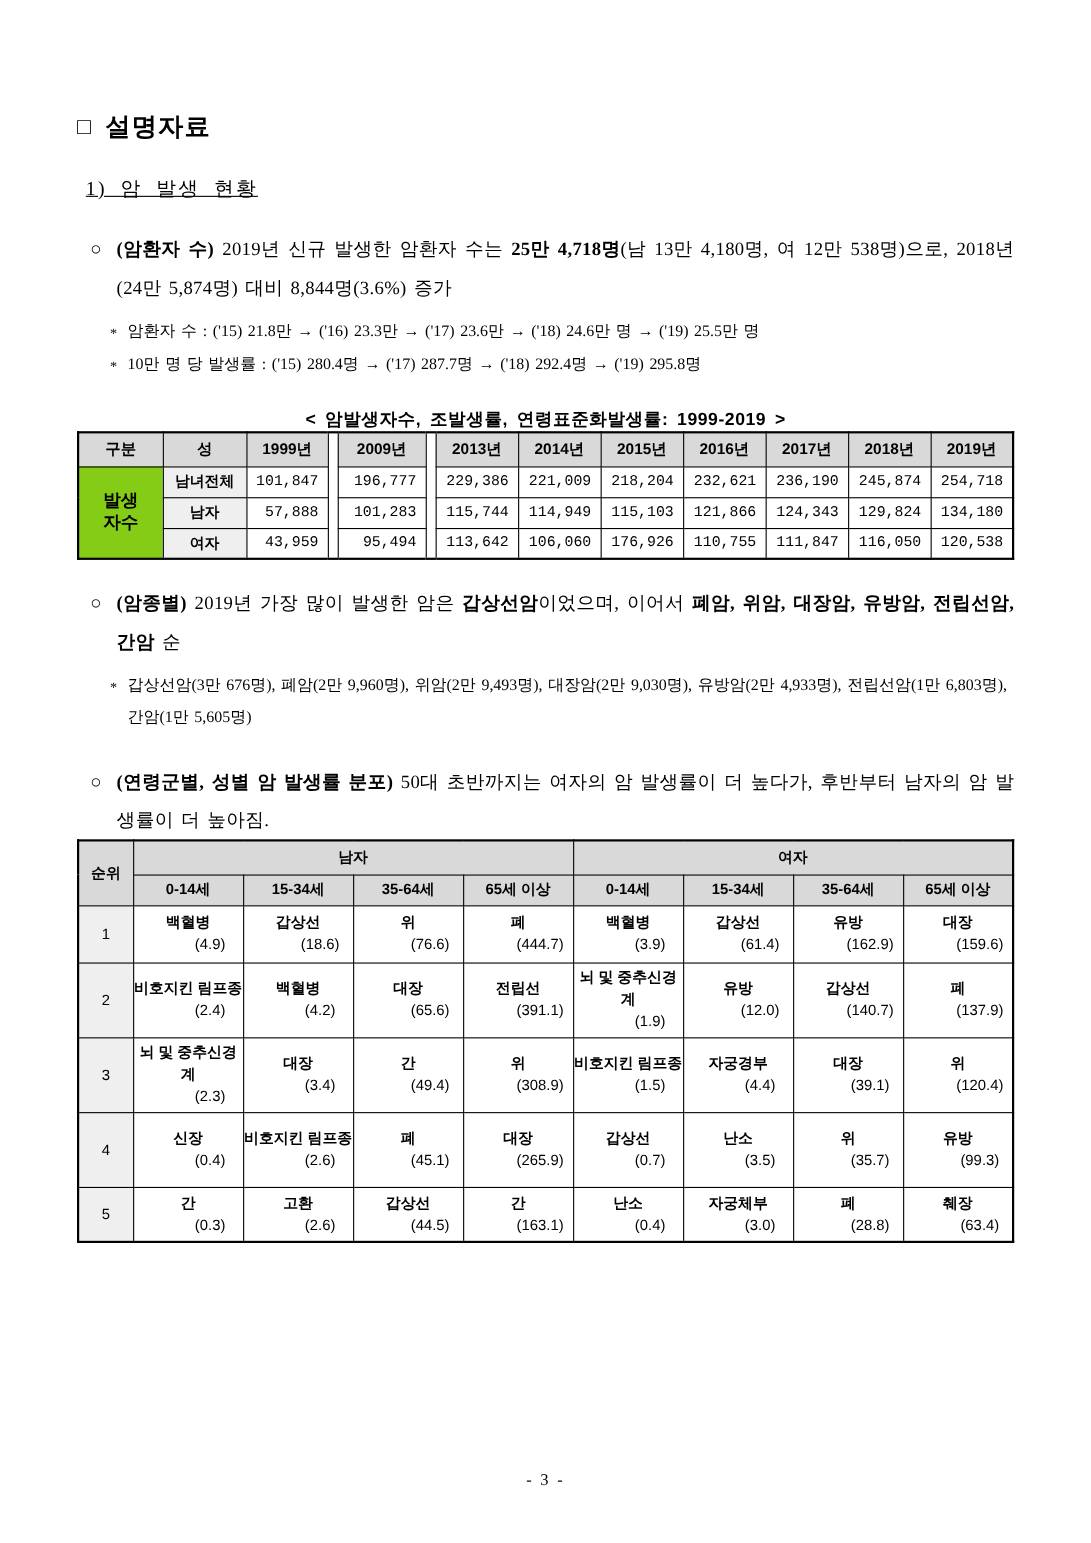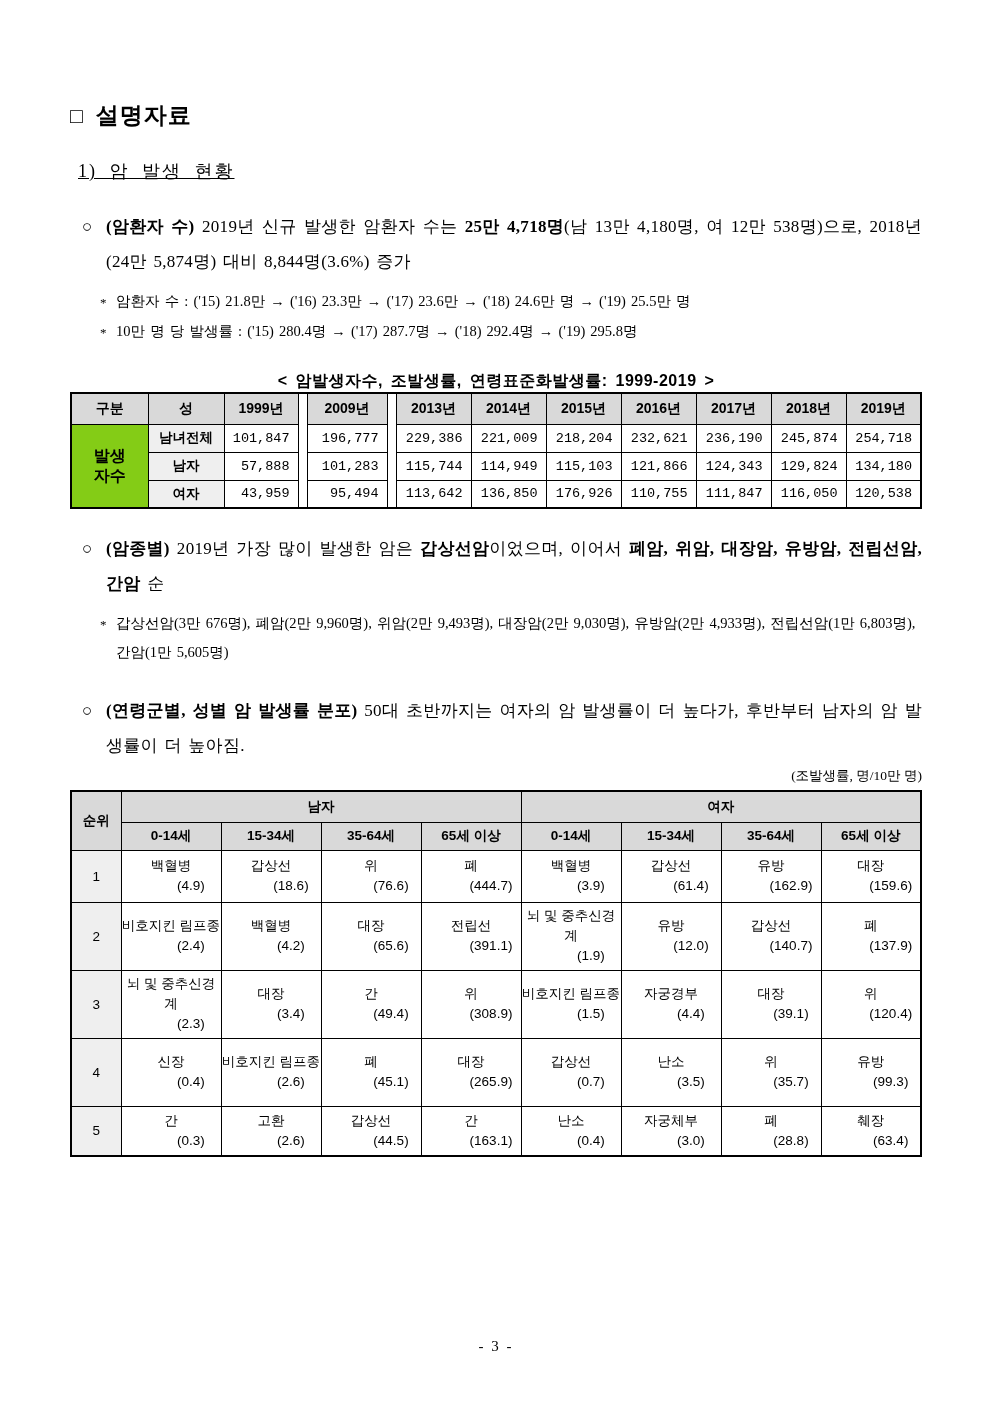--- a/index.html
+++ b/index.html
@@ -55,21 +55,21 @@
   .t1 tr.data { height:28px; }
   .t1 td.num { text-align:right; padding-right:8px;font-family:Liberation Mono, monospace; }
   .t1 .rowgroup { background:#84cc16; font-weight:bold; white-space:pre-line; line-height:1.25; font-size:16px; }
   .t1 .sexcell { background:#efefef; font-weight:bold; font-size:13.5px; }
   .t1 td.spacer { background:#ffffff; border-top:2px solid #000; border-bottom:2px solid #000; }
   
   .t2 th { font-size:13.5px; }
   .t2 tr.gh { height:31px; }
   .t2 tr.ah { height:28px; }
   .t2 .rankcell { background:#efefef; }
-  .t2 td .cname { line-height:1.5; }
+  .t2 td .cname { line-height:1.5;font-weight:bold; }
   .t2 td .crate { line-height:1.5;padding-left:40px; }
   .t2 tr.r1 { height:52px; } .t2 tr.r2 { height:68px; } .t2 tr.r3 { height:68px; }
   .t2 tr.r4 { height:68px; } .t2 tr.r5 { height:50px; }
   
   .footer { position:absolute; left:0; bottom:48px; width:100%; text-align:center; font-size:15px; letter-spacing:2px; }
   .mt22 { margin-top:22px; }
 </style>
 </head>
 <body>
 
@@ -157,21 +157,21 @@
       <td class="num">121,866</td>
       <td class="num">124,343</td>
       <td class="num">129,824</td>
       <td class="num">134,180</td>
     </tr>
     <tr class="data">
       <td class="sexcell">여자</td>
       <td class="num">43,959</td>
       <td class="num">95,494</td>
       <td class="num">113,642</td>
-      <td class="num">136,850</td>
+      <td class="num">106,060</td>
       <td class="num">176,926</td>
       <td class="num">110,755</td>
       <td class="num">111,847</td>
       <td class="num">116,050</td>
       <td class="num">120,538</td>
     </tr>
   </tbody>
     </table>
 
   <div class="bullet mt22">
@@ -187,21 +187,20 @@
     </div>
   </div>
 
   <div class="bullet">
     <span class="bm">○</span>
     <div class="bt">
       <span class="bd">(연령군별, 성별 암 발생률 분포)</span><span>  50대 초반까지는 여자의 암 발생률이 더 높다가, 후반부터 남자의 암 발생률이 더 높아짐.</span>
     </div>
   </div>
 
-  <div class="tbl-unit">(조발생률, 명/10만 명)</div>
   <table class="t2 outer">
     <colgroup>
       <col style="width:50px">
       <col style="width:100px">
         <col style="width:100px">
         <col style="width:100px">
         <col style="width:100px">
       <col style="width:100px">
         <col style="width:100px">
         <col style="width:100px">

